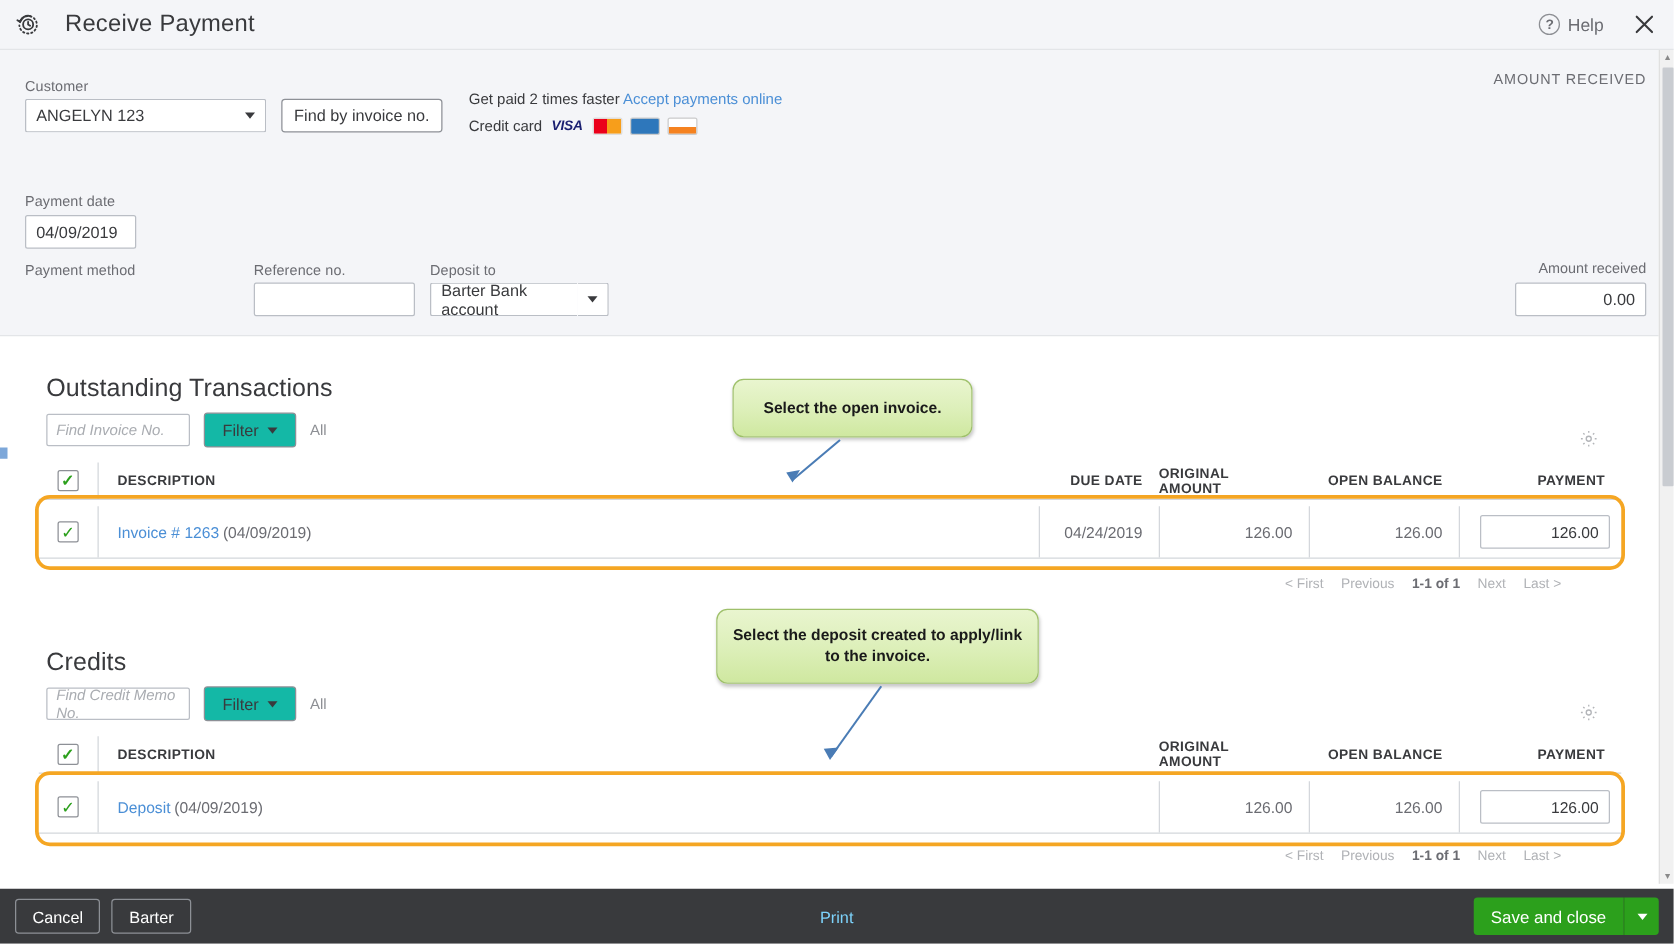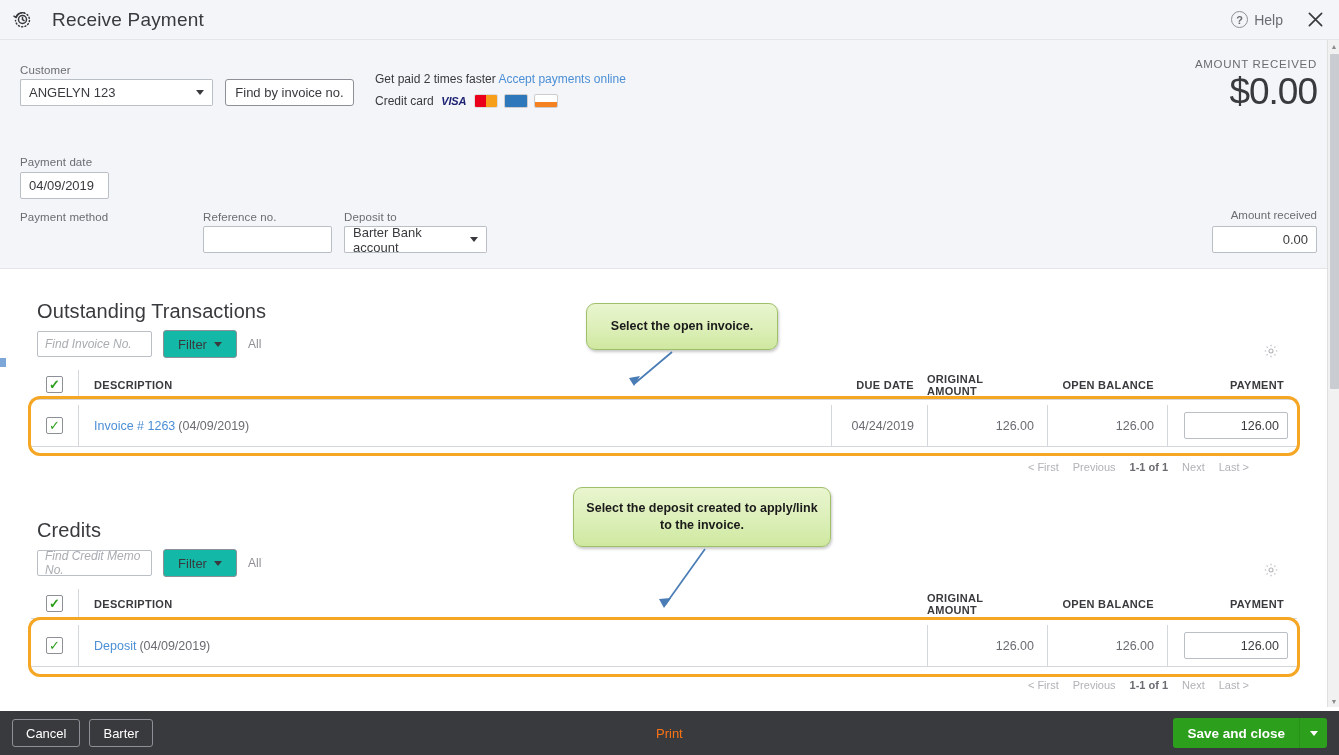--- a/index.html
+++ b/index.html
@@ -177,26 +177,26 @@
     position: absolute; left: 0; bottom: 0; width: 1339px; height: 44px;
     background: #393a3d; display: flex; align-items: center;
   }
   .ftr-btn {
     height: 28px; min-width: 62px; padding: 0 13px; border: 1px solid #8d9096; border-radius: 3px;
     background: transparent; color: #fff; font-size: 13px;
     display: flex; align-items: center; justify-content: center; cursor: pointer;
   }
   #cancel-btn { margin-left: 12px; }
   #clear-btn { margin-left: 9px; }
-  #print-btn { position: absolute; left: 656px; color: #f97316; font-size: 13px; cursor: pointer; }
+  #print-btn { position: absolute; left: 656px; color: #7dd3fc; font-size: 13px; cursor: pointer; }
   #save-close-group {
     position: absolute; right: 12px; display: flex; height: 30px;
   }
   #save-close-btn {
-    background: #2ca01c; color: #fff; font-size: 13.5px; font-weight: 700;
+    background: #2ca01c; color: #fff; font-size: 13.5px; font-weight: 400;
     padding: 0 14px; display: flex; align-items: center; border-radius: 3px 0 0 3px; cursor: pointer;
   }
   #save-close-caret {
     background: #2ca01c; width: 28px; display: flex; align-items: center; justify-content: center;
     border-left: 1px solid #279018; border-radius: 0 3px 3px 0; cursor: pointer;
   }
   .wcaret { width: 0; height: 0; border-left: 4px solid transparent; border-right: 4px solid transparent; border-top: 5px solid #fff; }
 
   
   #scrollbar {
@@ -266,21 +266,20 @@
       <span>Credit card</span>
       <span class="card card-visa">VISA</span>
       <span class="card card-mc"></span>
       <span class="card card-amex"></span>
       <span class="card card-disc"></span>
     </div>
   </div>
 
   <div id="amount-received-block">
     <div id="amount-received-label">AMOUNT RECEIVED</div>
-    <div id="amount-received-value">$0.00</div>
   </div>
 
   <div class="lbl" id="pay-date-label">Payment date</div>
   <div class="fld" id="pay-date-field">04/09/2019</div>
 
   <div class="lbl" id="pay-method-label">Payment method</div>
 
   <div class="lbl" id="ref-label">Reference no.</div>
   <div class="fld" id="ref-field"></div>
 

